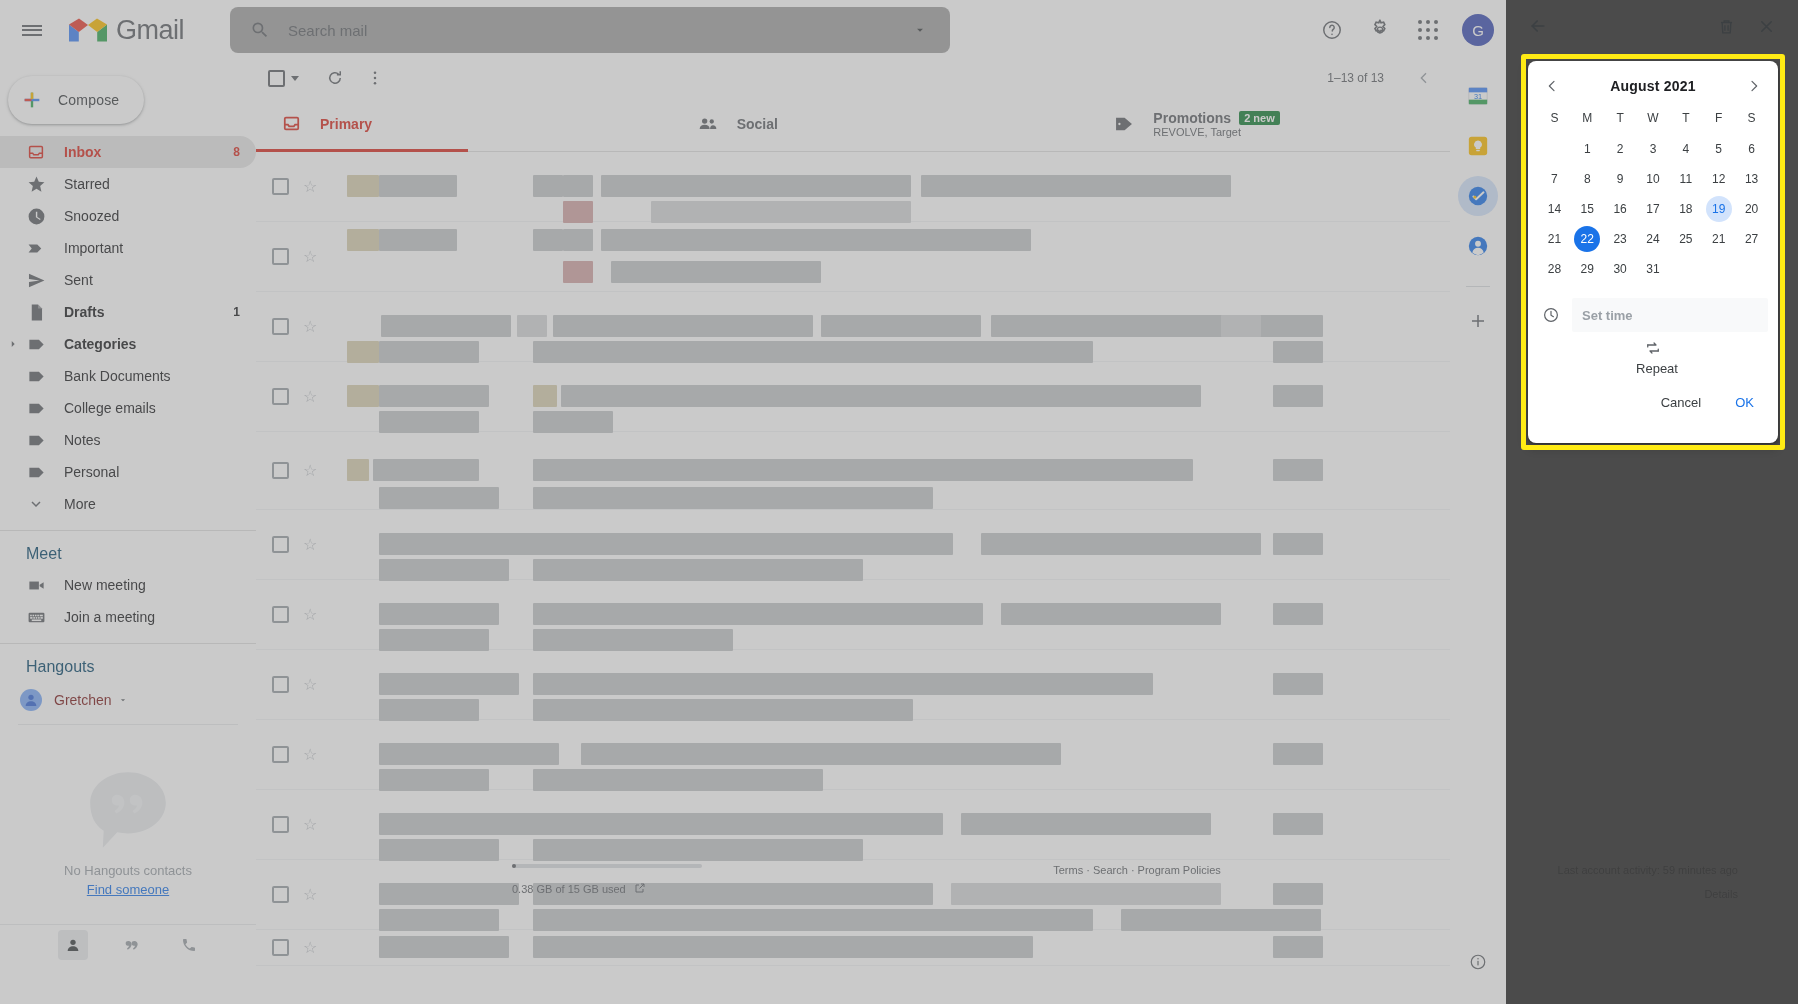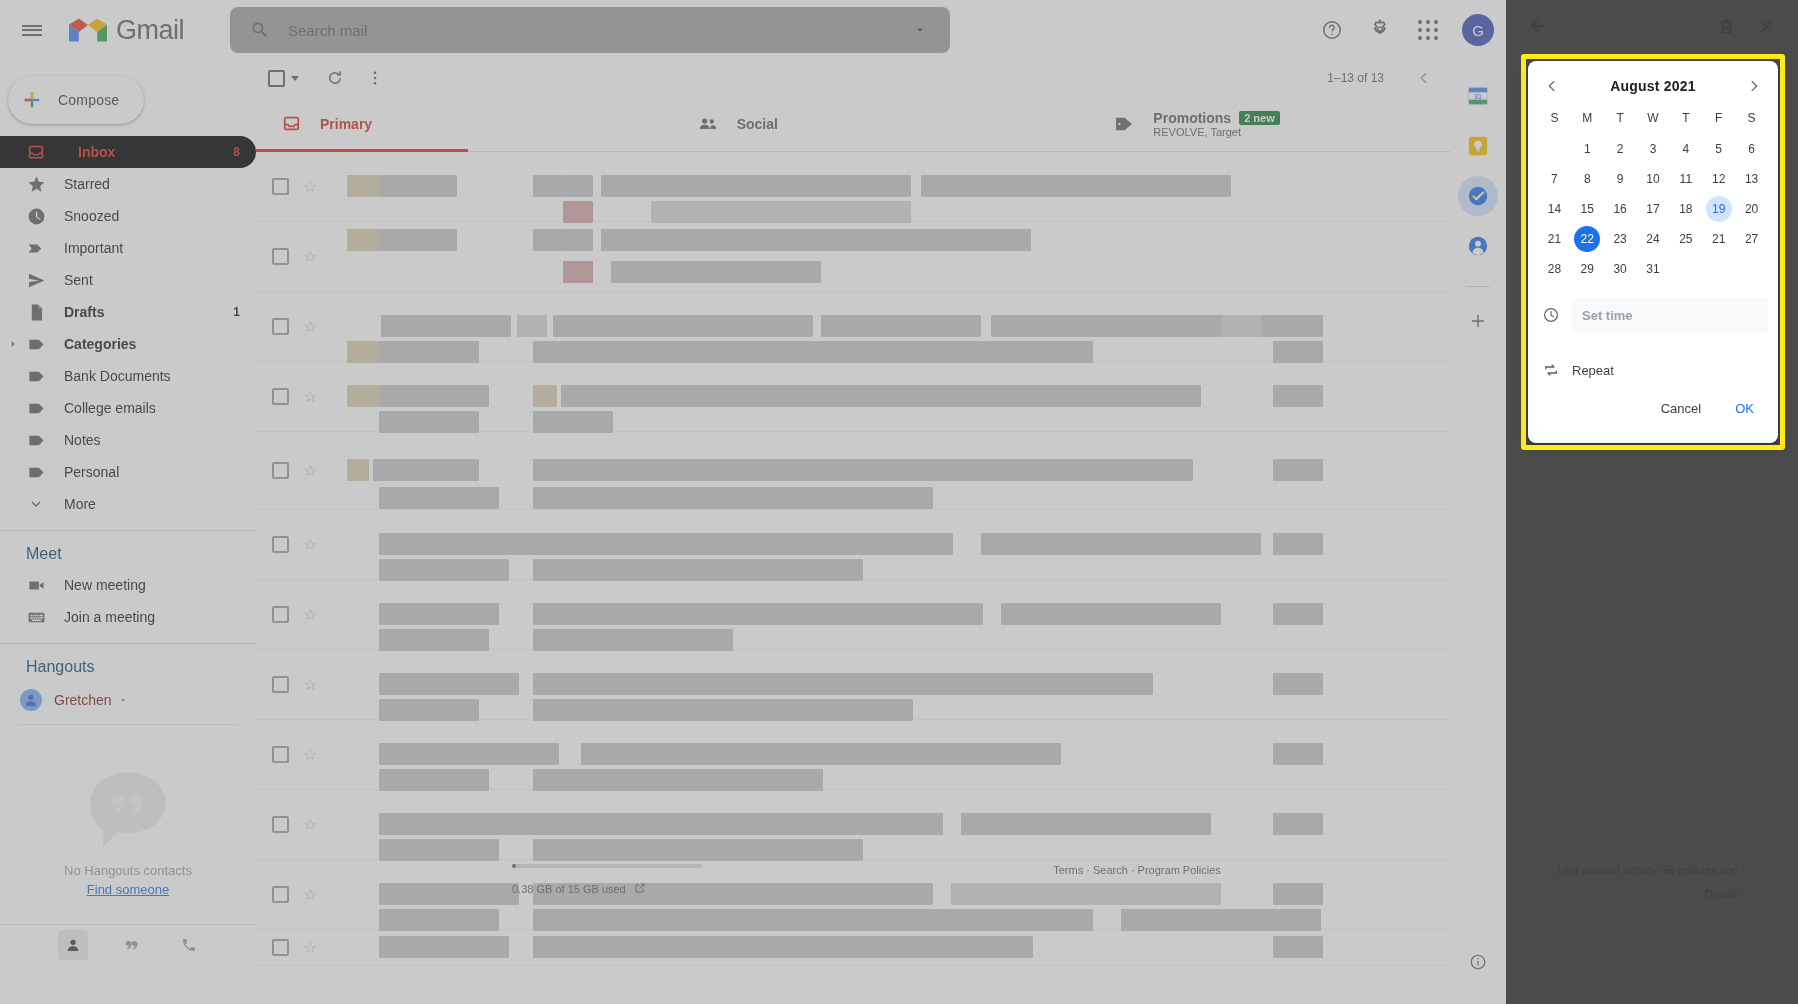--- a/index.html
+++ b/index.html
@@ -82,21 +82,21 @@
   .nav { margin-top: 12px; }
   .nav-item {
     display:flex; align-items:center; height:32px;
     padding-left: 26px; border-radius: 0 16px 16px 0;
     font-size:14px; color:#202124; cursor:pointer; position:relative;
     padding-right: 16px;
   }
   .nav-item .ico { width:20px; height:20px; display:flex; align-items:center; justify-content:center; margin-right:18px; flex:0 0 20px;}
   .nav-item .lbl { flex:1; white-space:nowrap; overflow:hidden; text-overflow:ellipsis;}
   .nav-item .cnt { font-size:12px; font-weight:bold; color:#202124; }
-  .nav-item.active { background:#000000; color:#d93025; font-weight:bold;gap:14px; }
+  .nav-item.active { background:#e5e5e5; color:#d93025; font-weight:bold; }
   .nav-item.active .cnt { color:#d93025; }
   .nav-item.bold .lbl { font-weight:bold; }
   .nav-item .arrow { position:absolute; left:8px; top:50%; transform:translateY(-50%); }
   .section-divider { height:1px; background:#e0e0e0; margin: 10px 0 0 0; }
   .section-title { font-size:16px; color:#0c4a6e; padding: 14px 0 6px 26px; font-weight:500;}
   .hangouts-row { display:flex; align-items:center; padding-left:20px; height: 36px; }
   .hangouts-avatar { width:22px; height:22px; border-radius:50%; background:#7baaf7; display:flex;align-items:center;justify-content:center;}
   .hangouts-name { font-size:14px; color:#7f1d1d; margin-left:12px;}
   .hangouts-plus { margin-left:auto; margin-right: 56px; font-size:22px; color:#5f6368; cursor:pointer;}
   .hr-line { height:1px; background:#e8eaed; margin: 6px 18px 0 18px;}
@@ -198,21 +198,21 @@
   .dp-day.empty { cursor:default; }
 
   .dp-rowline { display:flex; align-items:center; height: 40px; margin-top: 12px;}
   .dp-rowline .rl-ico { width: 26px; display:flex; align-items:center; justify-content:center; flex:0 0 26px;}
   .set-time-field {
     flex:1; margin-left: 8px; height: 34px; background:#f8f9fa;
     display:flex; align-items:center; padding-left: 10px;
     font-size:13px; color:#9aa0a6; border-radius:2px; cursor:text;font-weight:bold;
   }
   .dp-repeat { flex:1; margin-left: 8px; font-size:13px; color:#3c4043; cursor:pointer;}
-  .dp-actions { display:flex; justify-content:flex-end; align-items:flex-end; margin-top: 8px; gap: 10px; padding-right: 2px;}
+  .dp-actions { display:flex; justify-content:flex-end; align-items:flex-end; margin-top: 22px; gap: 10px; padding-right: 2px;}
   .dp-cancel { font-size:13px; color:#3c4043; padding:8px 12px; border-radius:4px; cursor:pointer;}
   .dp-ok { font-size:13px; color:#1a73e8; padding:8px 12px; border-radius:4px; cursor:pointer; font-weight:500;}
 </style>
 </head>
 <body>
 
 <div id="app">
 
   <div class="gmail">
 
@@ -889,21 +889,21 @@
     <div class="dp-rowline">
       <span class="rl-ico">
         <svg width="18" height="18" viewBox="0 0 24 24" fill="none" stroke="#5f6368" stroke-width="1.6">
             <circle cx="12" cy="12" r="8.5"></circle>
             <path d="M12 7v5.3l3.2 2" stroke-linecap="round"></path>
           </svg>
       </span>
       <span class="set-time-field">Set time</span>
     </div>
 
-    <div class="dp-rowline" style="height:30px;margin-top:20px;">
+    <div class="dp-rowline" style="height:30px;margin-top:0;flex-direction:column;">
       <span class="rl-ico">
         <svg width="18" height="18" viewBox="0 0 24 24" fill="none" stroke="#5f6368" stroke-width="1.7" stroke-linecap="round" stroke-linejoin="round">
             <path d="M5 8h11l-2.6-2.6"></path>
             <path d="M5 8v2.6"></path>
             <path d="M19 16H8l2.6 2.6"></path>
             <path d="M19 16v-2.6"></path>
           </svg>
       </span>
       <span class="dp-repeat">Repeat</span>
     </div>

